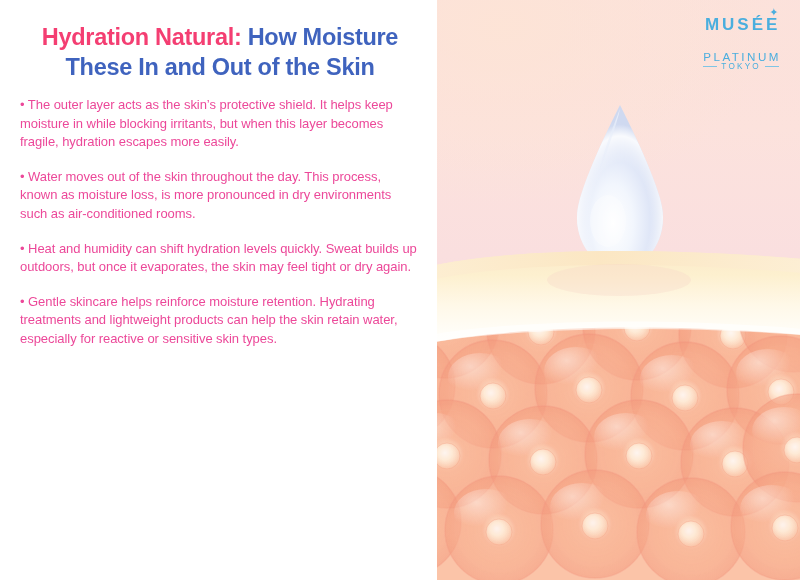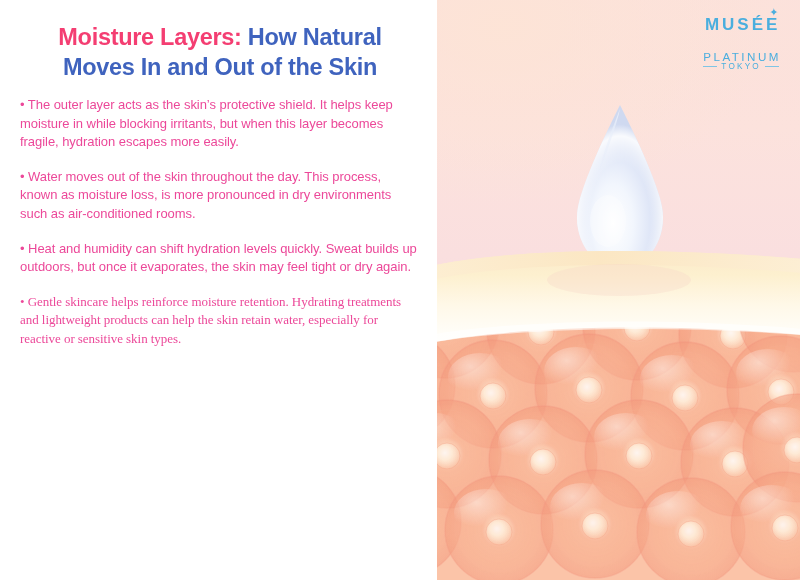--- a/index.html
+++ b/index.html
@@ -53,21 +53,20 @@
   .para {
     margin: 0 0 16px 0;
     font-size: 13px;
     line-height: 1.43;
     color: #ec4899;
     letter-spacing: -0.05px;
     white-space: pre-line;
   }
   .para:last-child {
     margin-bottom: 12px;
-    font-family: Liberation Serif, serif;
   }
 
   
   .right-panel {
     position: absolute;
     left: 437px;
     top: 0;
     width: 363px;
     height: 580px;
     overflow: hidden;
@@ -330,21 +329,21 @@
         <span class="logo-rule"></span>
         <span class="logo-tokyo">TOKYO</span>
         <span class="logo-rule"></span>
       </span>
     </div>
   </div>
 
   <div class="left-panel">
 
     <h1 class="headline">
-      <span class="hl-accent">Moisture Layers:</span><span> How Natural Moves In and Out of the Skin</span>
+      <span class="hl-accent">Hydration Natural:</span><span> How Moisture These In and Out of the Skin</span>
     </h1>
 
     <div class="body-copy">
       <p class="para">• The outer layer acts as the skin’s protective shield. It helps keep moisture in while blocking irritants, but when this layer becomes fragile, hydration escapes more easily.</p>
       <p class="para">• Water moves out of the skin throughout the day. This process, known as moisture loss, is more pronounced in dry environments such as air-conditioned rooms.</p>
       <p class="para">• Heat and humidity can shift hydration levels quickly. Sweat builds up outdoors, but once it evaporates, the skin may feel tight or dry again.</p>
       <p class="para">• Gentle skincare helps reinforce moisture retention. Hydrating treatments and lightweight products can help the skin retain water, especially for reactive or sensitive skin types.</p>
     </div>
   </div>
 

